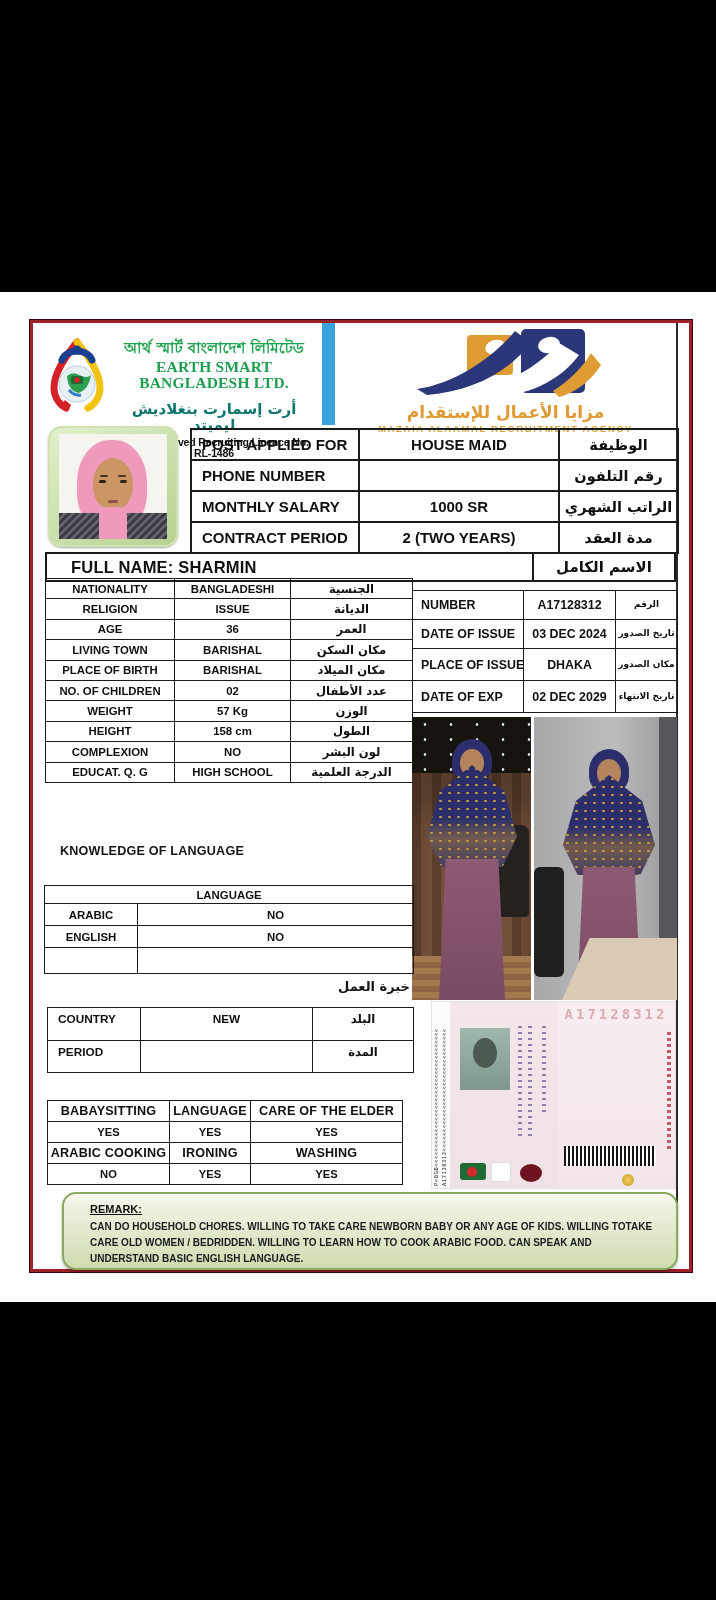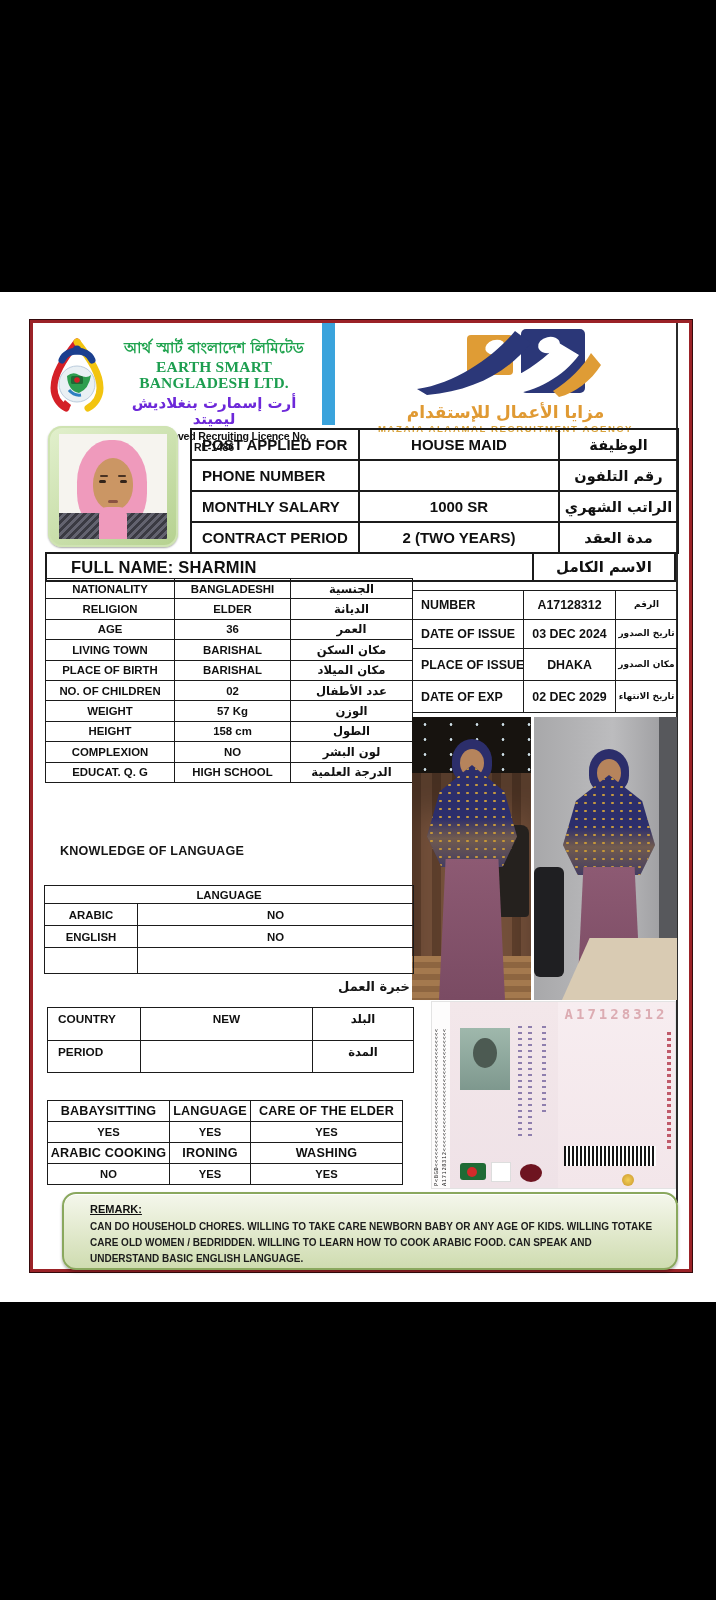--- a/index.html
+++ b/index.html
@@ -14,21 +14,21 @@
     background:#fff;border:3px solid #9b2227;outline:1px solid #350a0c;
   }
   .edge-shadow{position:absolute;left:643px;top:0;width:2px;height:880px;background:#2b2b2b;}
 
   
   .hdr-left{position:absolute;left:4px;top:4px;width:284px;height:100px;}
   .esb-emblem{position:absolute;left:8px;top:11px;width:64px;height:78px;}
   .esb-text{position:absolute;left:74px;top:14px;width:206px;text-align:center;line-height:1.05;}
   .esb-bn{font-size:15px;font-weight:bold;color:#1fa34e;font-family:"DejaVu Sans",sans-serif;}
   .esb-en{font-size:15.5px;font-weight:bold;color:#1d9e50;font-family:"Liberation Serif",serif;letter-spacing:.2px;margin-top:2px;}
-  .esb-ar{font-size:15px;font-weight:bold;color:#6d28d9;font-family:"DejaVu Sans",sans-serif;margin-top:5px;}
+  .esb-ar{font-size:15px;font-weight:bold;color:#0f766e;font-family:"DejaVu Sans",sans-serif;margin-top:11px;}
   .esb-lic{font-size:10.6px;font-weight:bold;color:#111;margin-top:3px;letter-spacing:-.2px;}
   .blue-bar{position:absolute;left:289px;top:0;width:13px;height:102px;background:#3aa3dc;}
   .hdr-right{position:absolute;left:302px;top:0;width:341px;height:112px;padding-left:32px;}
   .mz-logo{position:absolute;left:68px;top:2px;width:210px;height:78px;}
   .mz-ar{position:absolute;left:0;top:79px;width:341px;text-align:center;font-size:17px;font-weight:bold;
          color:#e09a33;font-family:"DejaVu Sans",sans-serif;}
   .mz-en{position:absolute;left:0;top:100px;width:341px;text-align:center;font-size:9.6px;font-weight:bold;
          color:#d9a43c;letter-spacing:1.6px;white-space:nowrap;}
 
   
@@ -253,21 +253,21 @@
         <col style="width:122px">
       </colgroup>
     <tbody>
         <tr>
           <td>NATIONALITY</td>
           <td>BANGLADESHI</td>
           <td class="ar">الجنسية</td>
         </tr>
     <tr>
           <td>RELIGION</td>
-          <td>ELDER</td>
+          <td>ISSUE</td>
           <td class="ar">الديانة</td>
         </tr>
     <tr>
           <td>AGE</td>
           <td>36</td>
           <td class="ar">العمر</td>
         </tr>
     <tr>
           <td>LIVING TOWN</td>
           <td>BARISHAL</td>

